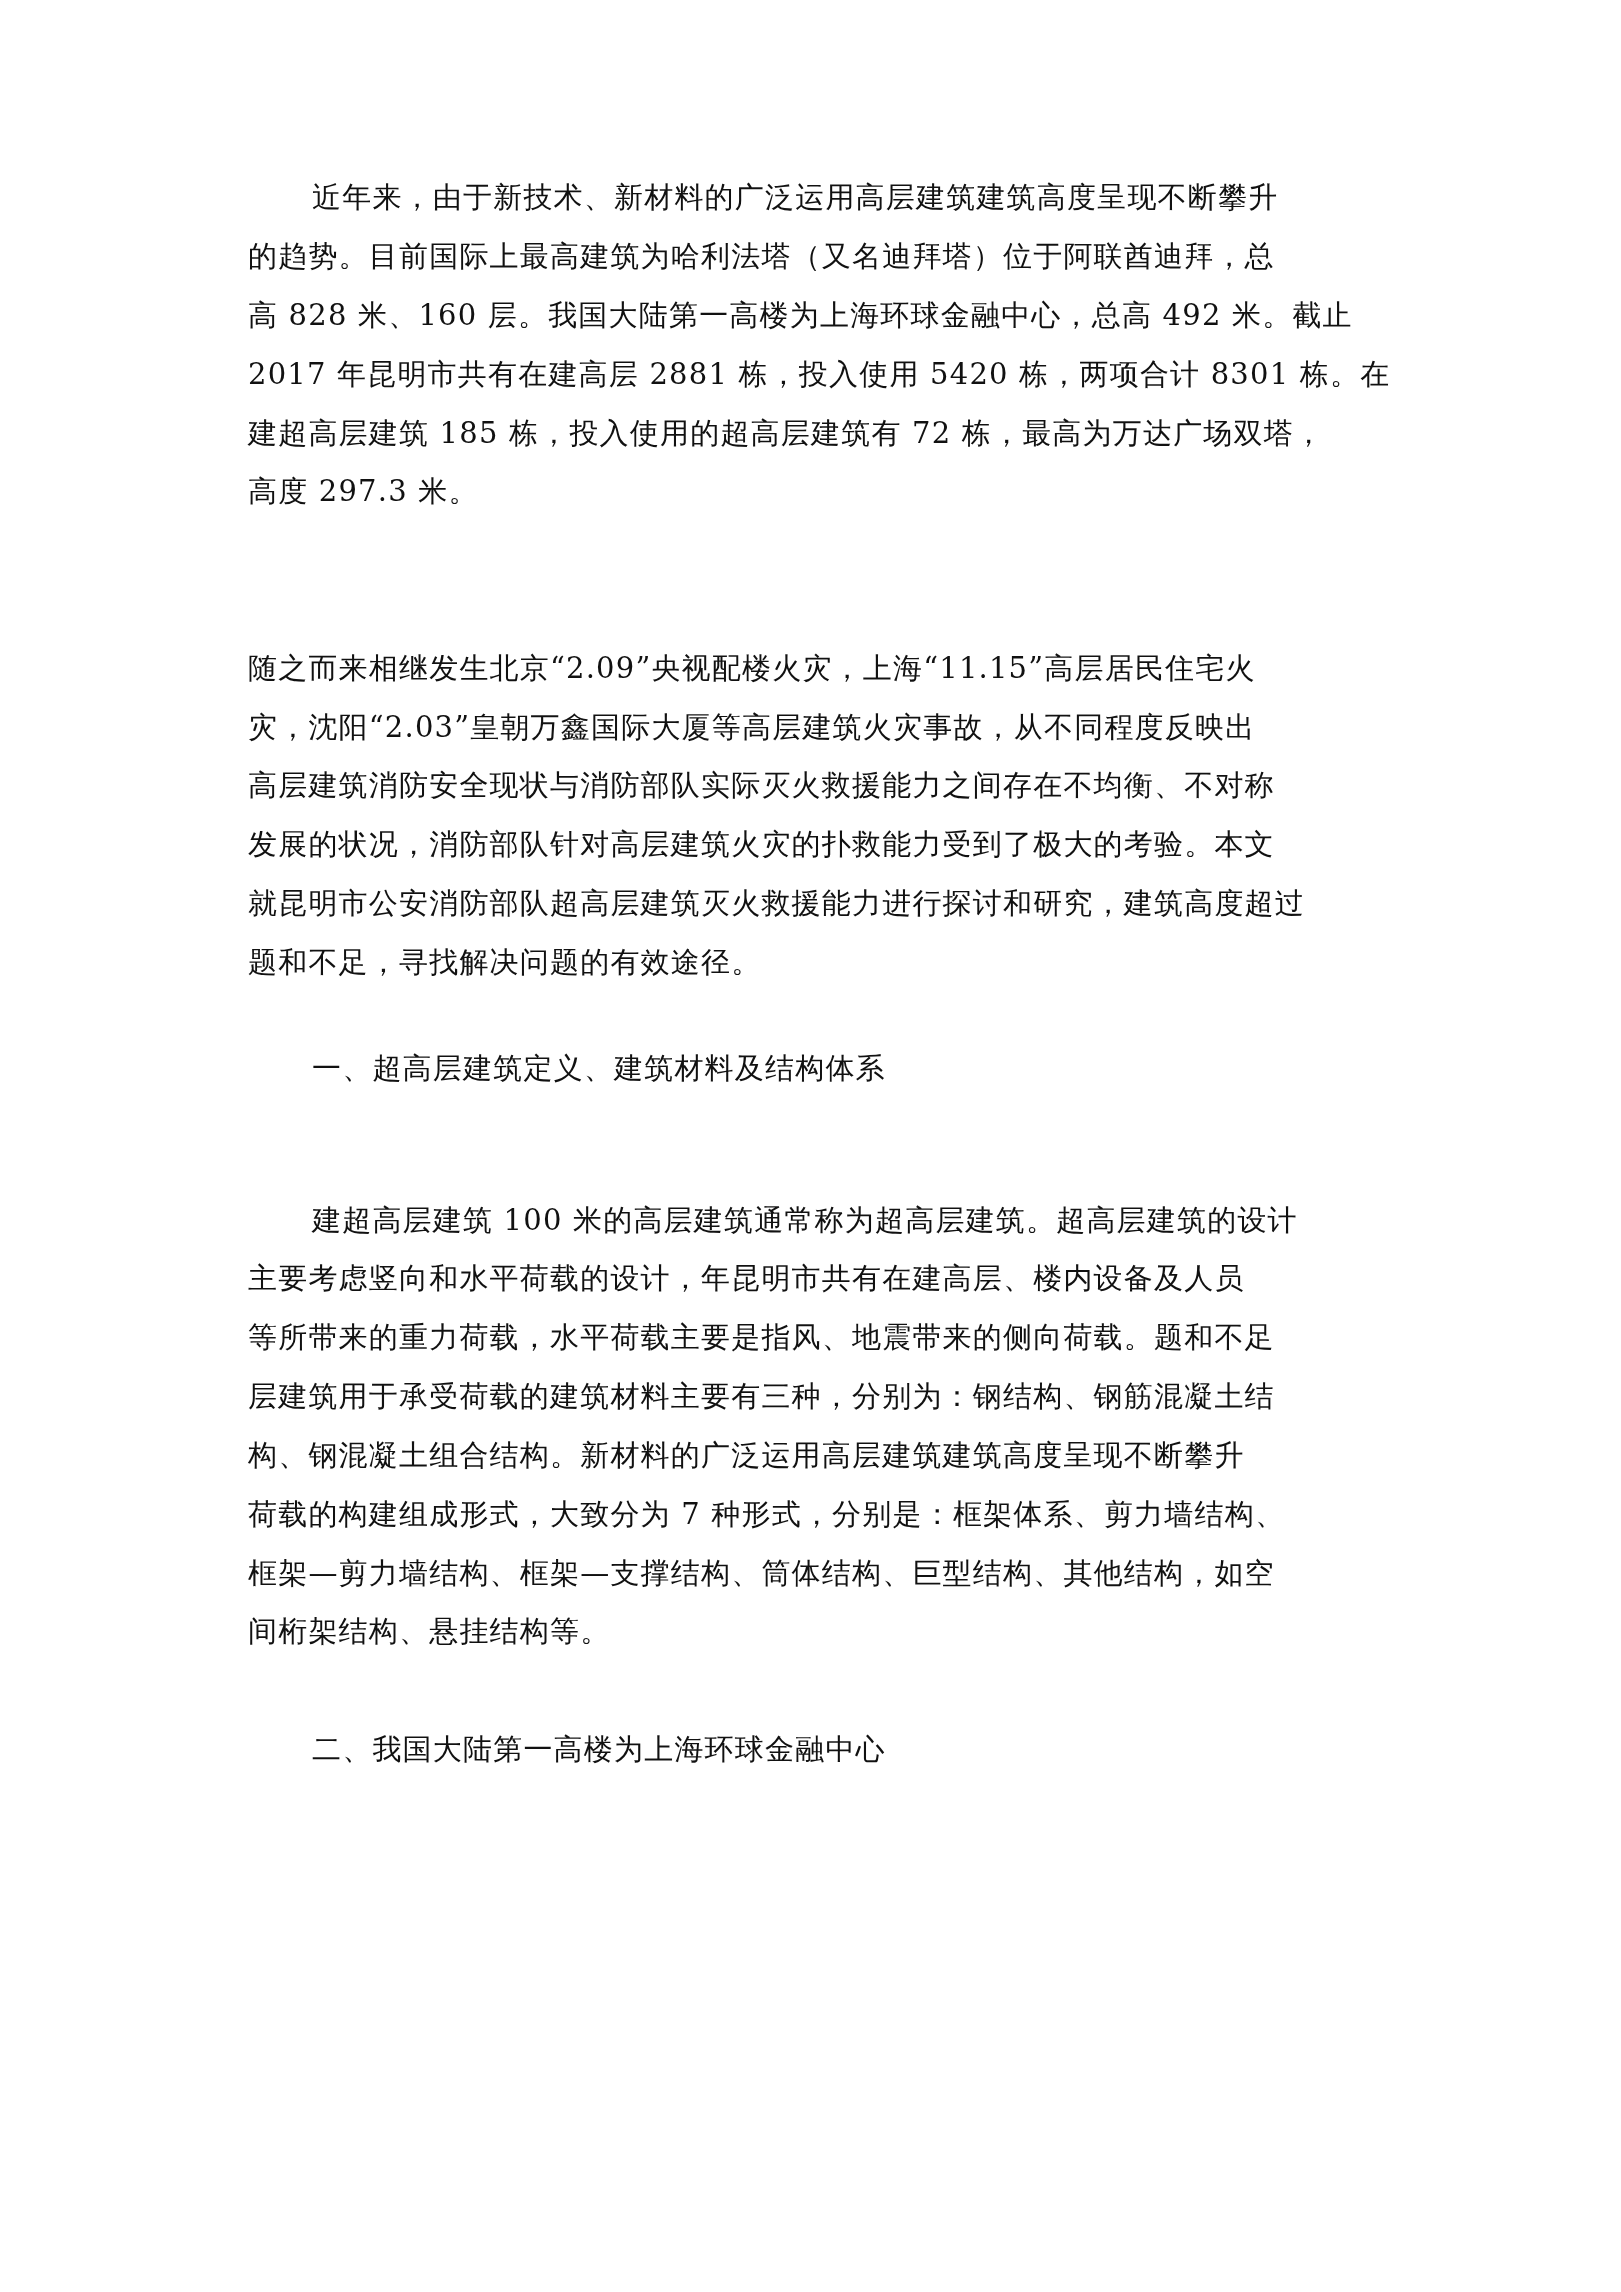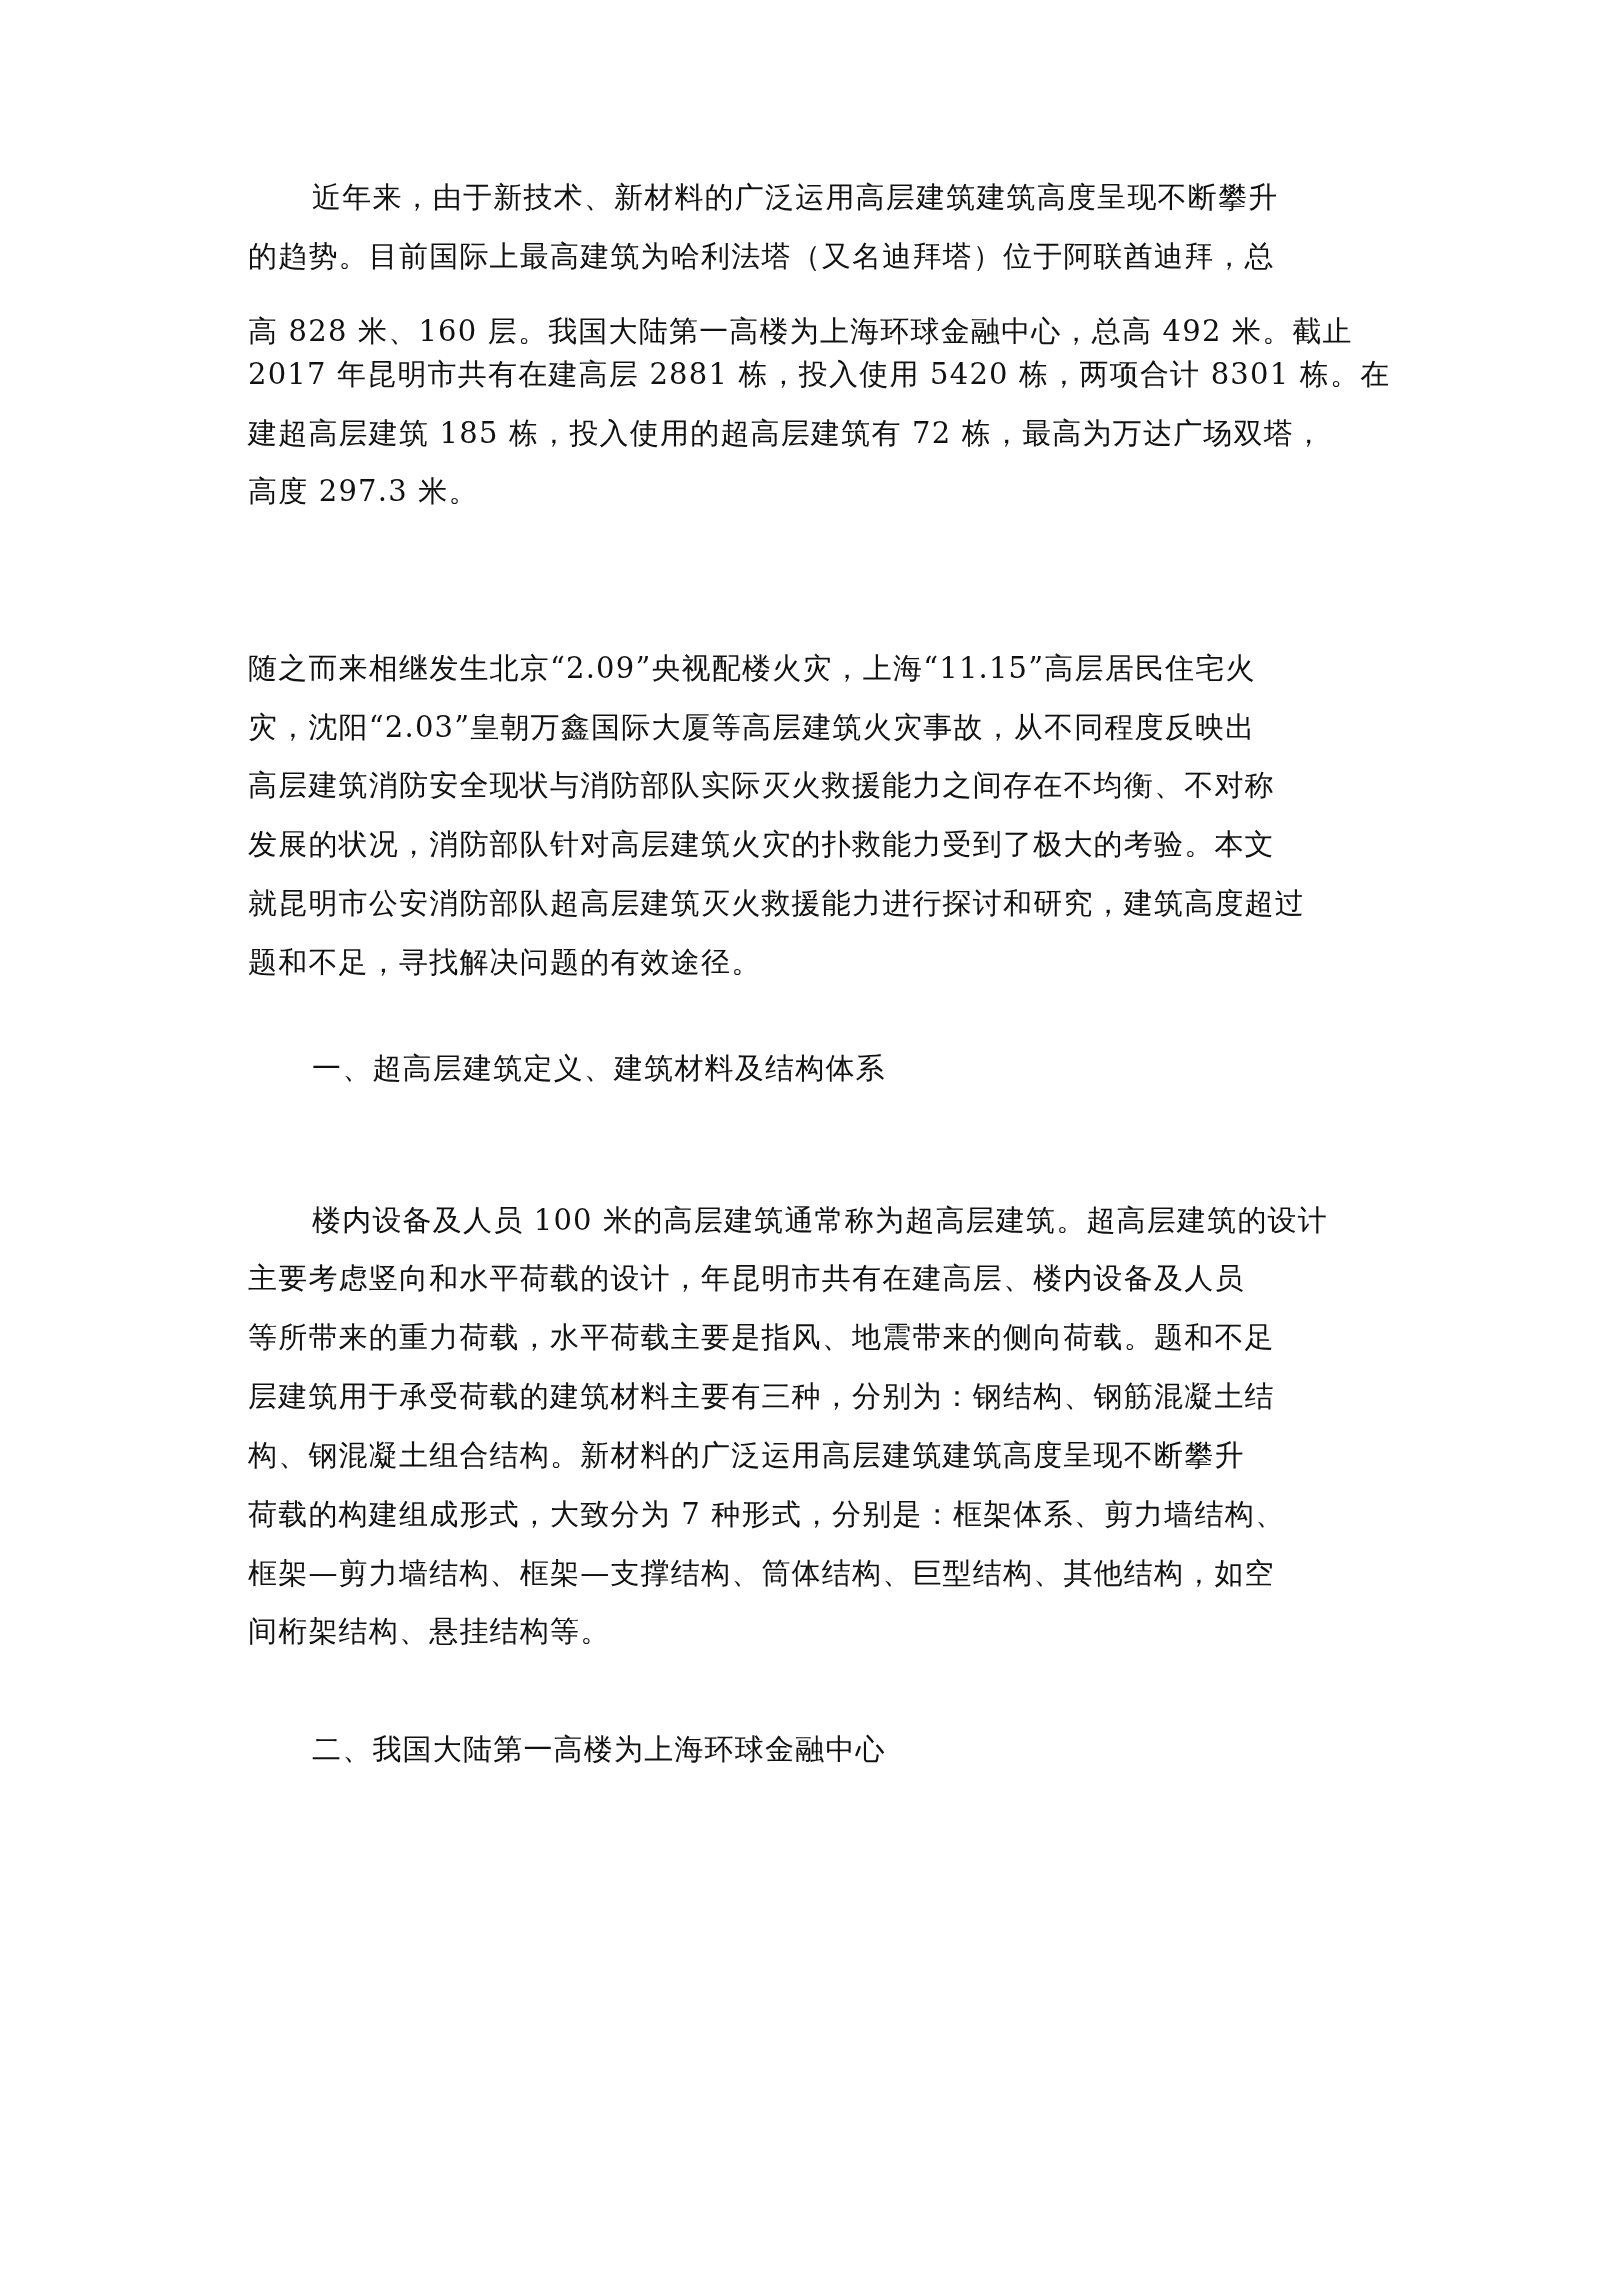--- a/index.html
+++ b/index.html
@@ -36,41 +36,41 @@
     .indent { left: 312px; }
   </style>
 </head>
 <body>
 
 <div class="page">
 
   <div>
     <div class="line indent" style="top:178px">近年来，由于新技术、新材料的广泛运用高层建筑建筑高度呈现不断攀升</div>
     <div class="line" style="top:237px">的趋势。目前国际上最高建筑为哈利法塔（又名迪拜塔）位于阿联酋迪拜，总</div>
-    <div class="line" style="top:312px">高 828 米、160 层。我国大陆第一高楼为上海环球金融中心，总高 492 米。截止</div>
+    <div class="line" style="top:296px">高 828 米、160 层。我国大陆第一高楼为上海环球金融中心，总高 492 米。截止</div>
     <div class="line" style="top:355px">2017 年昆明市共有在建高层 2881 栋，投入使用 5420 栋，两项合计 8301 栋。在</div>
     <div class="line" style="top:414px">建超高层建筑 185 栋，投入使用的超高层建筑有 72 栋，最高为万达广场双塔，</div>
     <div class="line" style="top:472px">高度 297.3 米。</div>
   </div>
 
   <div>
     <div class="line" style="top:649px">随之而来相继发生北京“2.09”央视配楼火灾，上海“11.15”高层居民住宅火</div>
     <div class="line" style="top:708px">灾，沈阳“2.03”皇朝万鑫国际大厦等高层建筑火灾事故，从不同程度反映出</div>
     <div class="line" style="top:766px">高层建筑消防安全现状与消防部队实际灭火救援能力之间存在不均衡、不对称</div>
     <div class="line" style="top:825px">发展的状况，消防部队针对高层建筑火灾的扑救能力受到了极大的考验。本文</div>
     <div class="line" style="top:884px">就昆明市公安消防部队超高层建筑灭火救援能力进行探讨和研究，建筑高度超过</div>
     <div class="line" style="top:943px">题和不足，寻找解决问题的有效途径。</div>
   </div>
 
   <div>
     <div class="line indent" style="top:1049px">一、超高层建筑定义、建筑材料及结构体系</div>
   </div>
 
   <div>
-    <div class="line indent" style="top:1201px">楼内设备及人员 100 米的高层建筑通常称为超高层建筑。超高层建筑的设计</div>
+    <div class="line indent" style="top:1201px">建超高层建筑 100 米的高层建筑通常称为超高层建筑。超高层建筑的设计</div>
     <div class="line" style="top:1259px">主要考虑竖向和水平荷载的设计，年昆明市共有在建高层、楼内设备及人员</div>
     <div class="line" style="top:1318px">等所带来的重力荷载，水平荷载主要是指风、地震带来的侧向荷载。题和不足</div>
     <div class="line" style="top:1377px">层建筑用于承受荷载的建筑材料主要有三种，分别为：钢结构、钢筋混凝土结</div>
     <div class="line" style="top:1436px">构、钢混凝土组合结构。新材料的广泛运用高层建筑建筑高度呈现不断攀升</div>
     <div class="line" style="top:1495px">荷载的构建组成形式，大致分为 7 种形式，分别是：框架体系、剪力墙结构、</div>
     <div class="line" style="top:1554px">框架—剪力墙结构、框架—支撑结构、筒体结构、巨型结构、其他结构，如空</div>
     <div class="line" style="top:1612px">间桁架结构、悬挂结构等。</div>
   </div>
 
   <div>

